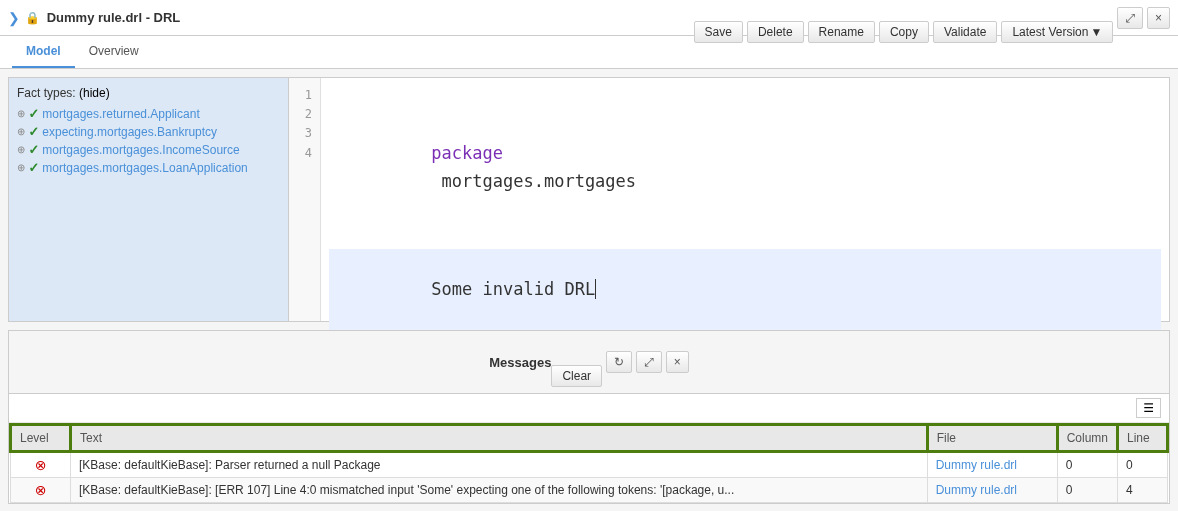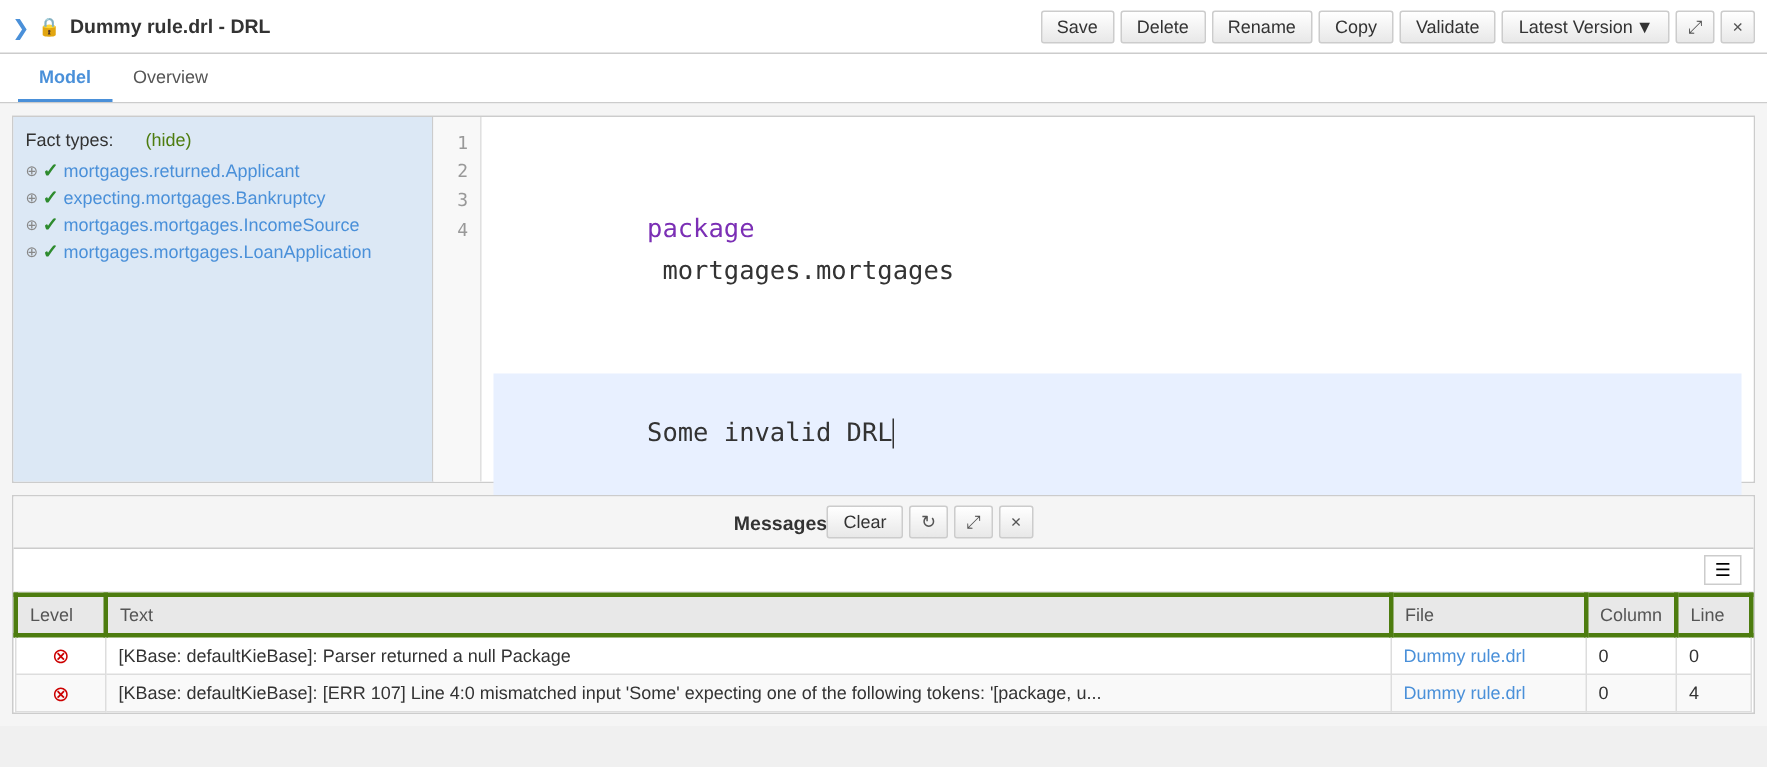--- a/index.html
+++ b/index.html
@@ -40,20 +40,21 @@
       align-items: center;
     }
     .btn {
       padding: 3px 10px;
       font-size: 12px;
       border: 1px solid #ccc;
       background: linear-gradient(to bottom, #fff, #e8e8e8);
       cursor: pointer;
       border-radius: 2px;
       color: #333;
+      margin-top: 28px;
     }
     .btn-version {
       display: flex;
       align-items: center;
       gap: 2px;
     }
     .icon-btn {
       padding: 3px 7px;
       font-size: 12px;
       border: 1px solid #ccc;
@@ -108,24 +109,23 @@
       padding: 8px;
       overflow-y: auto;
       flex-shrink: 0;
     }
     .fact-types-header {
       font-size: 12px;
       color: #333;
       margin-bottom: 6px;
     }
     .fact-types-header a {
-      color: #4d7c0f;
+      color: #000000;
       text-decoration: none;
       cursor: pointer;
-      margin-left: 18px;
     }
     .fact-item {
       display: flex;
       align-items: center;
       gap: 3px;
       margin: 3px 0;
       color: #4a90d9;
       font-size: 12px;
       cursor: pointer;
     }

